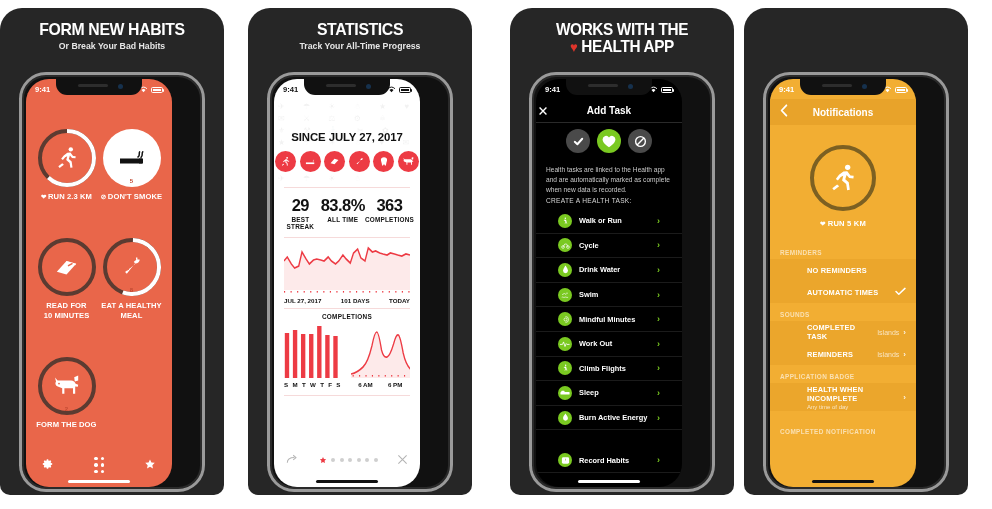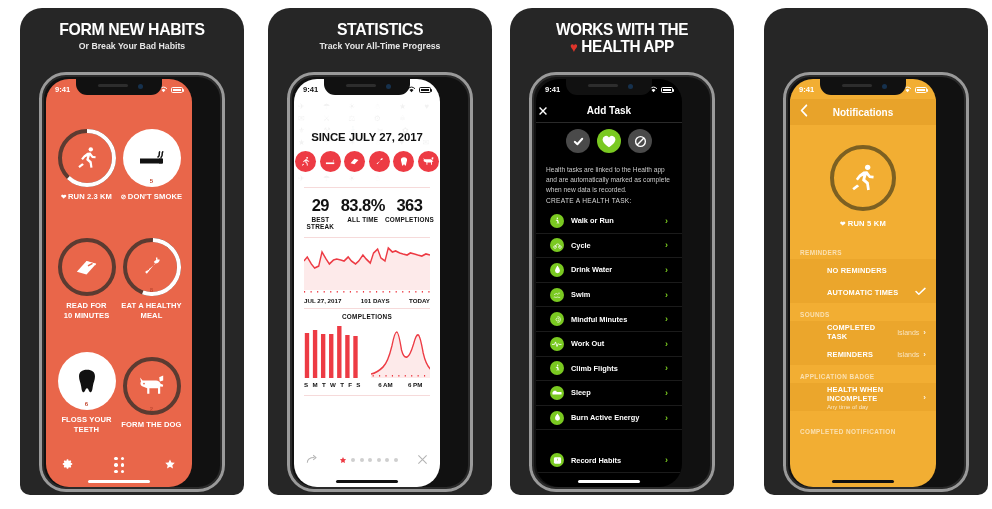--- a/index.html
+++ b/index.html
@@ -5,21 +5,21 @@
   * { box-sizing: border-box; margin: 0; padding: 0; }
   body {
     width: 992px; height: 509px;
     background: #ffffff;
     font-family: "Liberation Sans", sans-serif;
     overflow: hidden;
   }
   .board { display: flex; width: 992px; height: 509px; }
   .panel { width: 248px; height: 509px; position: relative; }
   .panel-inner {
-    position: absolute; left: 20px; top: 8px;
+    position: absolute; left: 0; top: 8px;
     width: 224px; height: 487px;
     background: #262626;
     border-radius: 22px 22px 10px 10px;
     overflow: hidden;
   }
   .panel:nth-child(3) .panel-inner { left: 14px; }
   .cap { text-align: center; padding-top: 13px; }
   .cap-title {
     color: #fff; font-weight: bold; font-size: 17px;
     letter-spacing: -0.4px; line-height: 1.02;
@@ -191,21 +191,21 @@
     position: absolute; top: 86px; left: 10px; right: 10px;
     font-size: 6.6px; line-height: 1.55; color: #c9c9c9;
   }
   .health-sec {
     position: absolute; top: 118px; left: 10px;
     font-size: 6.6px; color: #d6d6d6; letter-spacing: 0.3px;
   }
   .hlist { position: absolute; top: 130px; left: 0; right: 0; bottom: 0; }
   .hrow {
     height: 24.6px; display: flex; align-items: center; gap: 7px;
-    padding: 0 14px; border-bottom: 1px solid #1b1b1b;
+    padding: 0 22px; border-bottom: 1px solid #1b1b1b;
   }
   .hrow.gap { border-bottom: none; height: 18px; background: #000; }
   .hico { width: 14px; height: 14px; border-radius: 50%; background: #7ac921;
           display: flex; align-items: center; justify-content: center; flex: none; }
   .hlabel { flex: 1; font-size: 7.4px; font-weight: bold; }
   .chev { color: #7ac921; font-size: 9px; font-weight: bold; }
 
   
   .scr-notif { background: #f2ae33; color: #fff; }
   .nt-bar {
@@ -343,34 +343,20 @@
                     <path d="M12.2 10.4 l1.6-1.6 M10 12.8 l1.6-1.6 M7.8 15.2 l1.6-1.6" stroke="#e9664a" stroke-width="0.9"></path>
                   </svg>
                 </span>
                 <span class="ring-count">8</span>
               </div>
               <div class="habit-label">
                 <span>EAT A HEALTHY</span><br><span>MEAL</span>
               </div>
             </div>
 
-            <div class="habit">
-              <div class="ring-wrap">
-                <svg viewBox="0 0 62 62">
-                    <circle cx="31" cy="31" r="29" fill="#ffffff"></circle>
-                  </svg>
-                <span class="ring-ico">
-                  <svg width="26" height="28" viewBox="0 0 24 26" fill="#111">
-                    <path d="M12 2.6 c4.6 0 7.4 2 7.4 6.2 0 3.4-1.4 5.2-2 9.2 -0.4 2.8-0.8 5.4-2.2 5.4 -1.6 0-1.6-3.6-3.2-3.6 -1.6 0-1.6 3.6-3.2 3.6 -1.4 0-1.8-2.6-2.2-5.4 -0.6-4-2-5.8-2-9.2 0-4.2 2.8-6.2 7.4-6.2 z"></path>
-                  </svg>
-                </span>
-                <span class="ring-count">6</span>
-              </div>
-              <div class="habit-label">FLOSS YOUR TEETH</div>
-            </div>
 
             <div class="habit">
               <div class="ring-wrap">
                 <svg viewBox="0 0 62 62">
                     <circle cx="31" cy="31" r="27" fill="none" stroke="#5b3b31" stroke-width="4"></circle>
                   </svg>
                 <span class="ring-ico">
                   <svg width="30" height="26" viewBox="0 0 30 26" fill="#fff">
                     <path d="M4 8.4 L3 4.4 5.6 7.6 19 7.6 c2.4 0 4 1.4 4.6 3.2 l2.6 1 -0.4 2 -2.6-0.4 v7.4 h-2.2 v-5.6 h-8.6 v5.6 H10.2 v-5.6 l-4.4-1.6 c-1.6-0.6-2.4-2-2.4-3.6 z"></path>
                     <path d="M22.2 4.2 l4-1.6 v5 l-3.4 1 z"></path>

